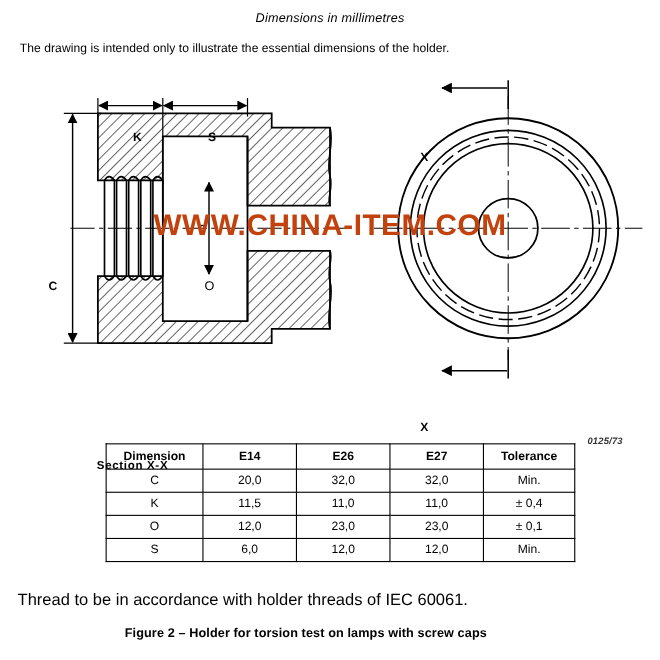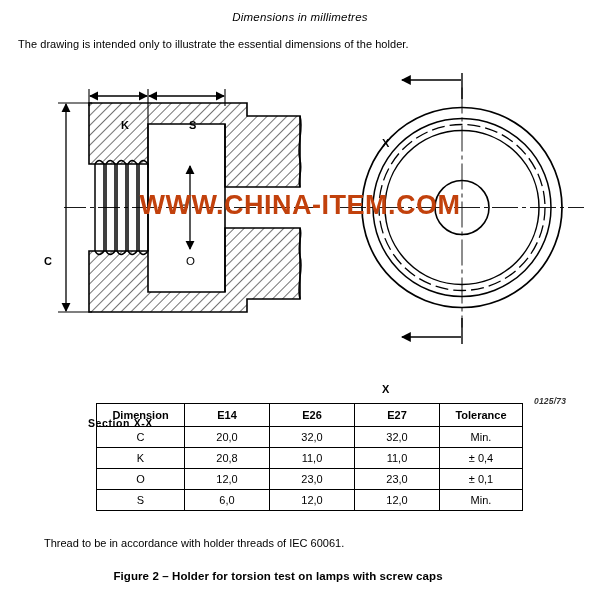--- a/index.html
+++ b/index.html
@@ -124,22 +124,21 @@
   }
   .col-dim { width: 88px; }
   .col-v   { width: 85px; }
   .col-tol { width: 83px; }
 
   
   .thread-note {
     position: absolute;
     top: 537px;
     left: 16px;
-    font-size: 11px;
-    margin-left: 28px;
+    font-size: 15px;
   }
   .figure-caption {
     position: absolute;
     top: 570px;
     left: 0;
     width: 556px;
     text-align: center;
     font-size: 11.5px;
     font-weight: bold;
     letter-spacing: .1px;
@@ -280,21 +279,21 @@
     <tbody>
       <tr>
         <td>C</td>
         <td>20,0</td>
         <td>32,0</td>
         <td>32,0</td>
         <td>Min.</td>
       </tr>
       <tr>
         <td>K</td>
-        <td>20,8</td>
+        <td>11,5</td>
         <td>11,0</td>
         <td>11,0</td>
         <td>± 0,4</td>
       </tr>
       <tr>
         <td>O</td>
         <td>12,0</td>
         <td>23,0</td>
         <td>23,0</td>
         <td>± 0,1</td>

